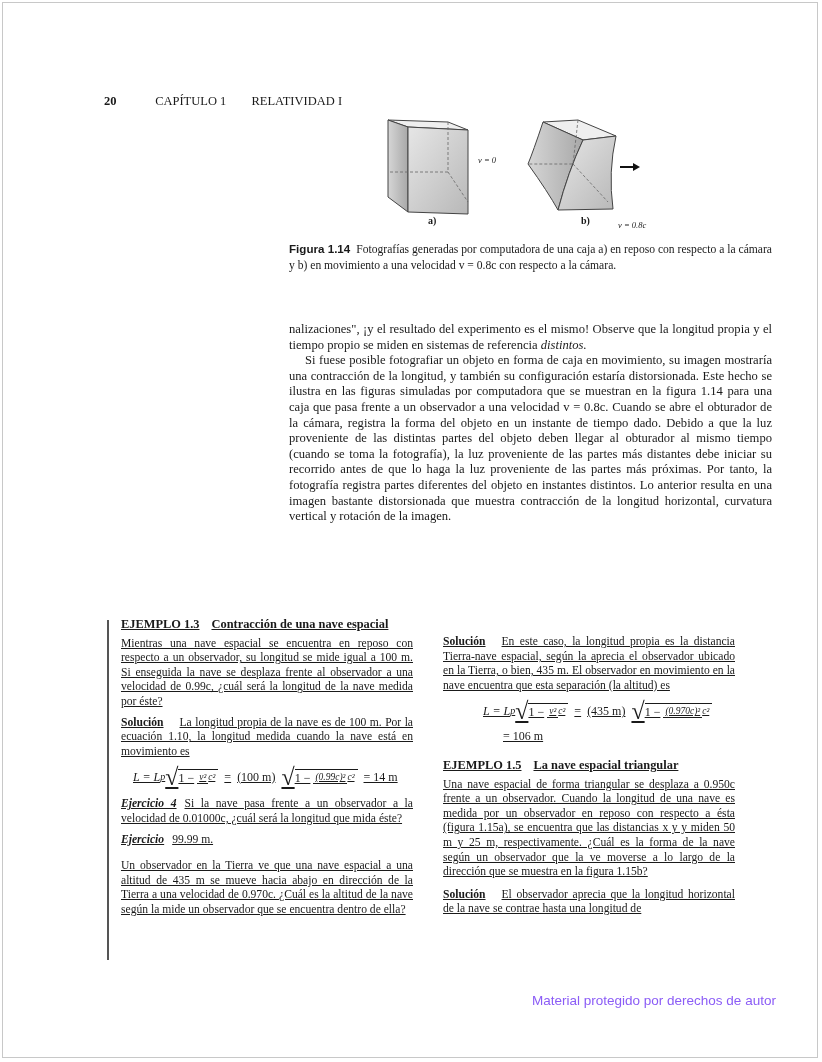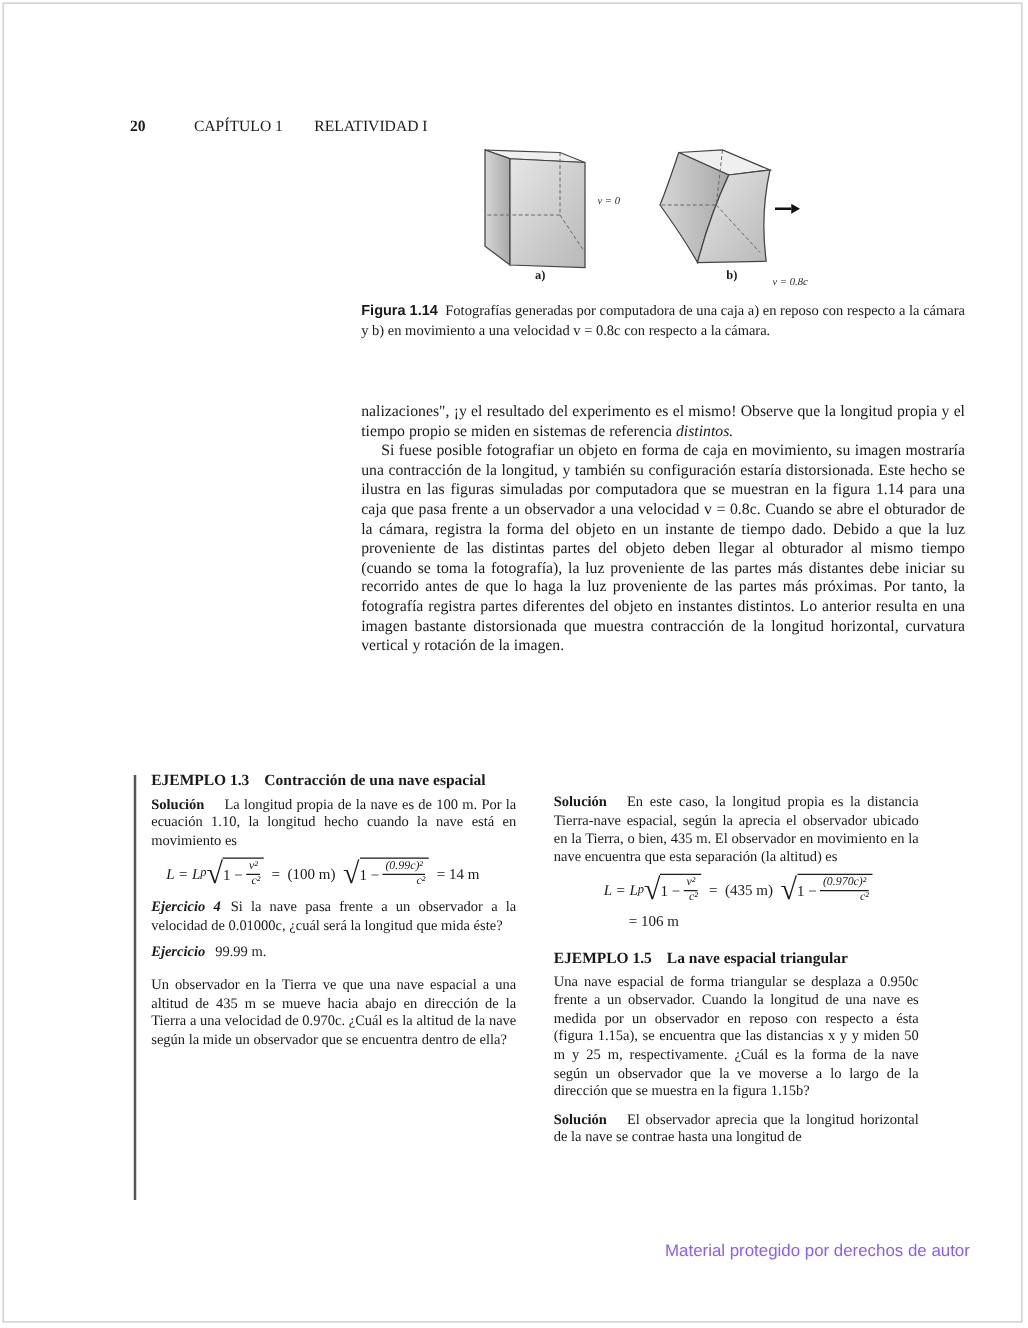--- a/index.html
+++ b/index.html
@@ -9,31 +9,31 @@
   .running-head .pn { font-weight: bold; display: inline-block; width: 48px; }
   .running-head .ch { display: inline-block; margin-right: 22px; }
   .figure { position: absolute; left: 368px; top: 112px; width: 300px; height: 115px; }
   .figure svg { display: block; }
   .caption { position: absolute; left: 289px; top: 241px; width: 483px; font-size: 11.6px; line-height: 15.5px; text-align: justify; }
   .caption b { font-family: "Liberation Sans", sans-serif; font-weight: bold; margin-right: 6px; }
   .body-text { position: absolute; left: 289px; top: 322px; width: 483px; font-size: 12.6px; line-height: 15.6px; text-align: justify; }
   .body-text p { margin: 0; }
   .body-text p.indent { text-indent: 16px; }
   .left-rule { position: absolute; left: 107px; top: 620px; width: 1.5px; height: 340px; background: #555; }
-  .col { position: absolute; font-size: 11.6px; line-height: 14.6px; text-align: justify; }
+  .col { position: absolute; font-size: 11.6px; line-height: 14.6px; text-align: justify; text-decoration: underline; }
   .col-left { left: 121px; top: 617px; width: 292px; }
   .col-right { left: 443px; top: 635px; width: 292px; }
   .ex-title { font-weight: bold; font-size: 12.4px; margin: 0 0 5px 0; }
   .ex-title .num { margin-right: 12px; }
   .p { margin: 0 0 6px 0; }
   .lbl { font-weight: bold; margin-right: 16px; }
   .ilbl { font-weight: bold; font-style: italic; margin-right: 8px; }
   .eq { font-style: italic; font-size: 12px; display: flex; align-items: center; margin: 6px 0 6px 0; white-space: nowrap; }
   .eq .up { font-style: normal; }
-  .frac { display: inline-flex; flex-direction: column; align-items: flex-end; font-size: 9.5px; line-height: 11px; margin: 0 3px; }
+  .frac { display: inline-flex; align-items: flex-start; font-size: 9.5px; line-height: 11px; margin: 0 3px; }
   .frac .n { border-bottom: 1px solid #1a1a1a; padding: 0 2px; }
   .sqrt { display: inline-flex; align-items: center; }
   .sqrt .rad { font-size: 24px; font-style: normal; line-height: 1; }
   .sqrt .under { border-top: 1px solid #1a1a1a; display: inline-flex; align-items: center; padding-top: 1px; }
   .gap { display: inline-block; width: 6px; }
   .watermark { position: absolute; left: 532px; top: 993px; font-family: "Liberation Sans", sans-serif; font-size: 13.5px; color: #8b5cf6; }
 </style>
 </head>
 <body>
 
@@ -92,22 +92,23 @@
   <p><span>nalizaciones", ¡y el resultado del experimento es el mismo! Observe que la longitud propia y el tiempo propio se miden en sistemas de referencia </span><i>distintos.</i></p>
   <p class="indent">Si fuese posible fotografiar un objeto en forma de caja en movimiento, su imagen mostraría una contracción de la longitud, y también su configuración estaría distorsionada. Este hecho se ilustra en las figuras simuladas por computadora que se muestran en la figura 1.14 para una caja que pasa frente a un observador a una velocidad v = 0.8c. Cuando se abre el obturador de la cámara, registra la forma del objeto en un instante de tiempo dado. Debido a que la luz proveniente de las distintas partes del objeto deben llegar al obturador al mismo tiempo (cuando se toma la fotografía), la luz proveniente de las partes más distantes debe iniciar su recorrido antes de que lo haga la luz proveniente de las partes más próximas. Por tanto, la fotografía registra partes diferentes del objeto en instantes distintos. Lo anterior resulta en una imagen bastante distorsionada que muestra contracción de la longitud horizontal, curvatura vertical y rotación de la imagen.</p>
 </div>
 
 <div class="left-rule"></div>
 
 <div class="col col-left">
   <div class="ex-title">
     <span class="num">EJEMPLO 1.3</span><span>Contracción de una nave espacial</span>
   </div>
+  <p class="p">Mientras una nave espacial se encuentra en reposo con respecto a un observador, su longitud se mide igual a 100 m. Si enseguida la nave se desplaza frente al observador a una velocidad de 0.99c, ¿cuál será la longitud de la nave medida por éste?</p>
   <p class="p" style="margin-bottom:2px;">
-    <span class="lbl">Solución</span><span>La longitud propia de la nave es de 100 m. Por la ecuación 1.10, la longitud hecho cuando la nave está en movimiento es</span>
+    <span class="lbl">Solución</span><span>La longitud propia de la nave es de 100 m. Por la ecuación 1.10, la longitud medida cuando la nave está en movimiento es</span>
   </p>
   <div class="eq" style="margin-left:12px;">
     <span>L = L</span>
       <sub>p</sub>
     <span class="sqrt">
         <span class="rad">√</span>
         <span class="under">
           <span class="up">1 −</span>
           <span class="frac">
             <span class="n">v²</span>

